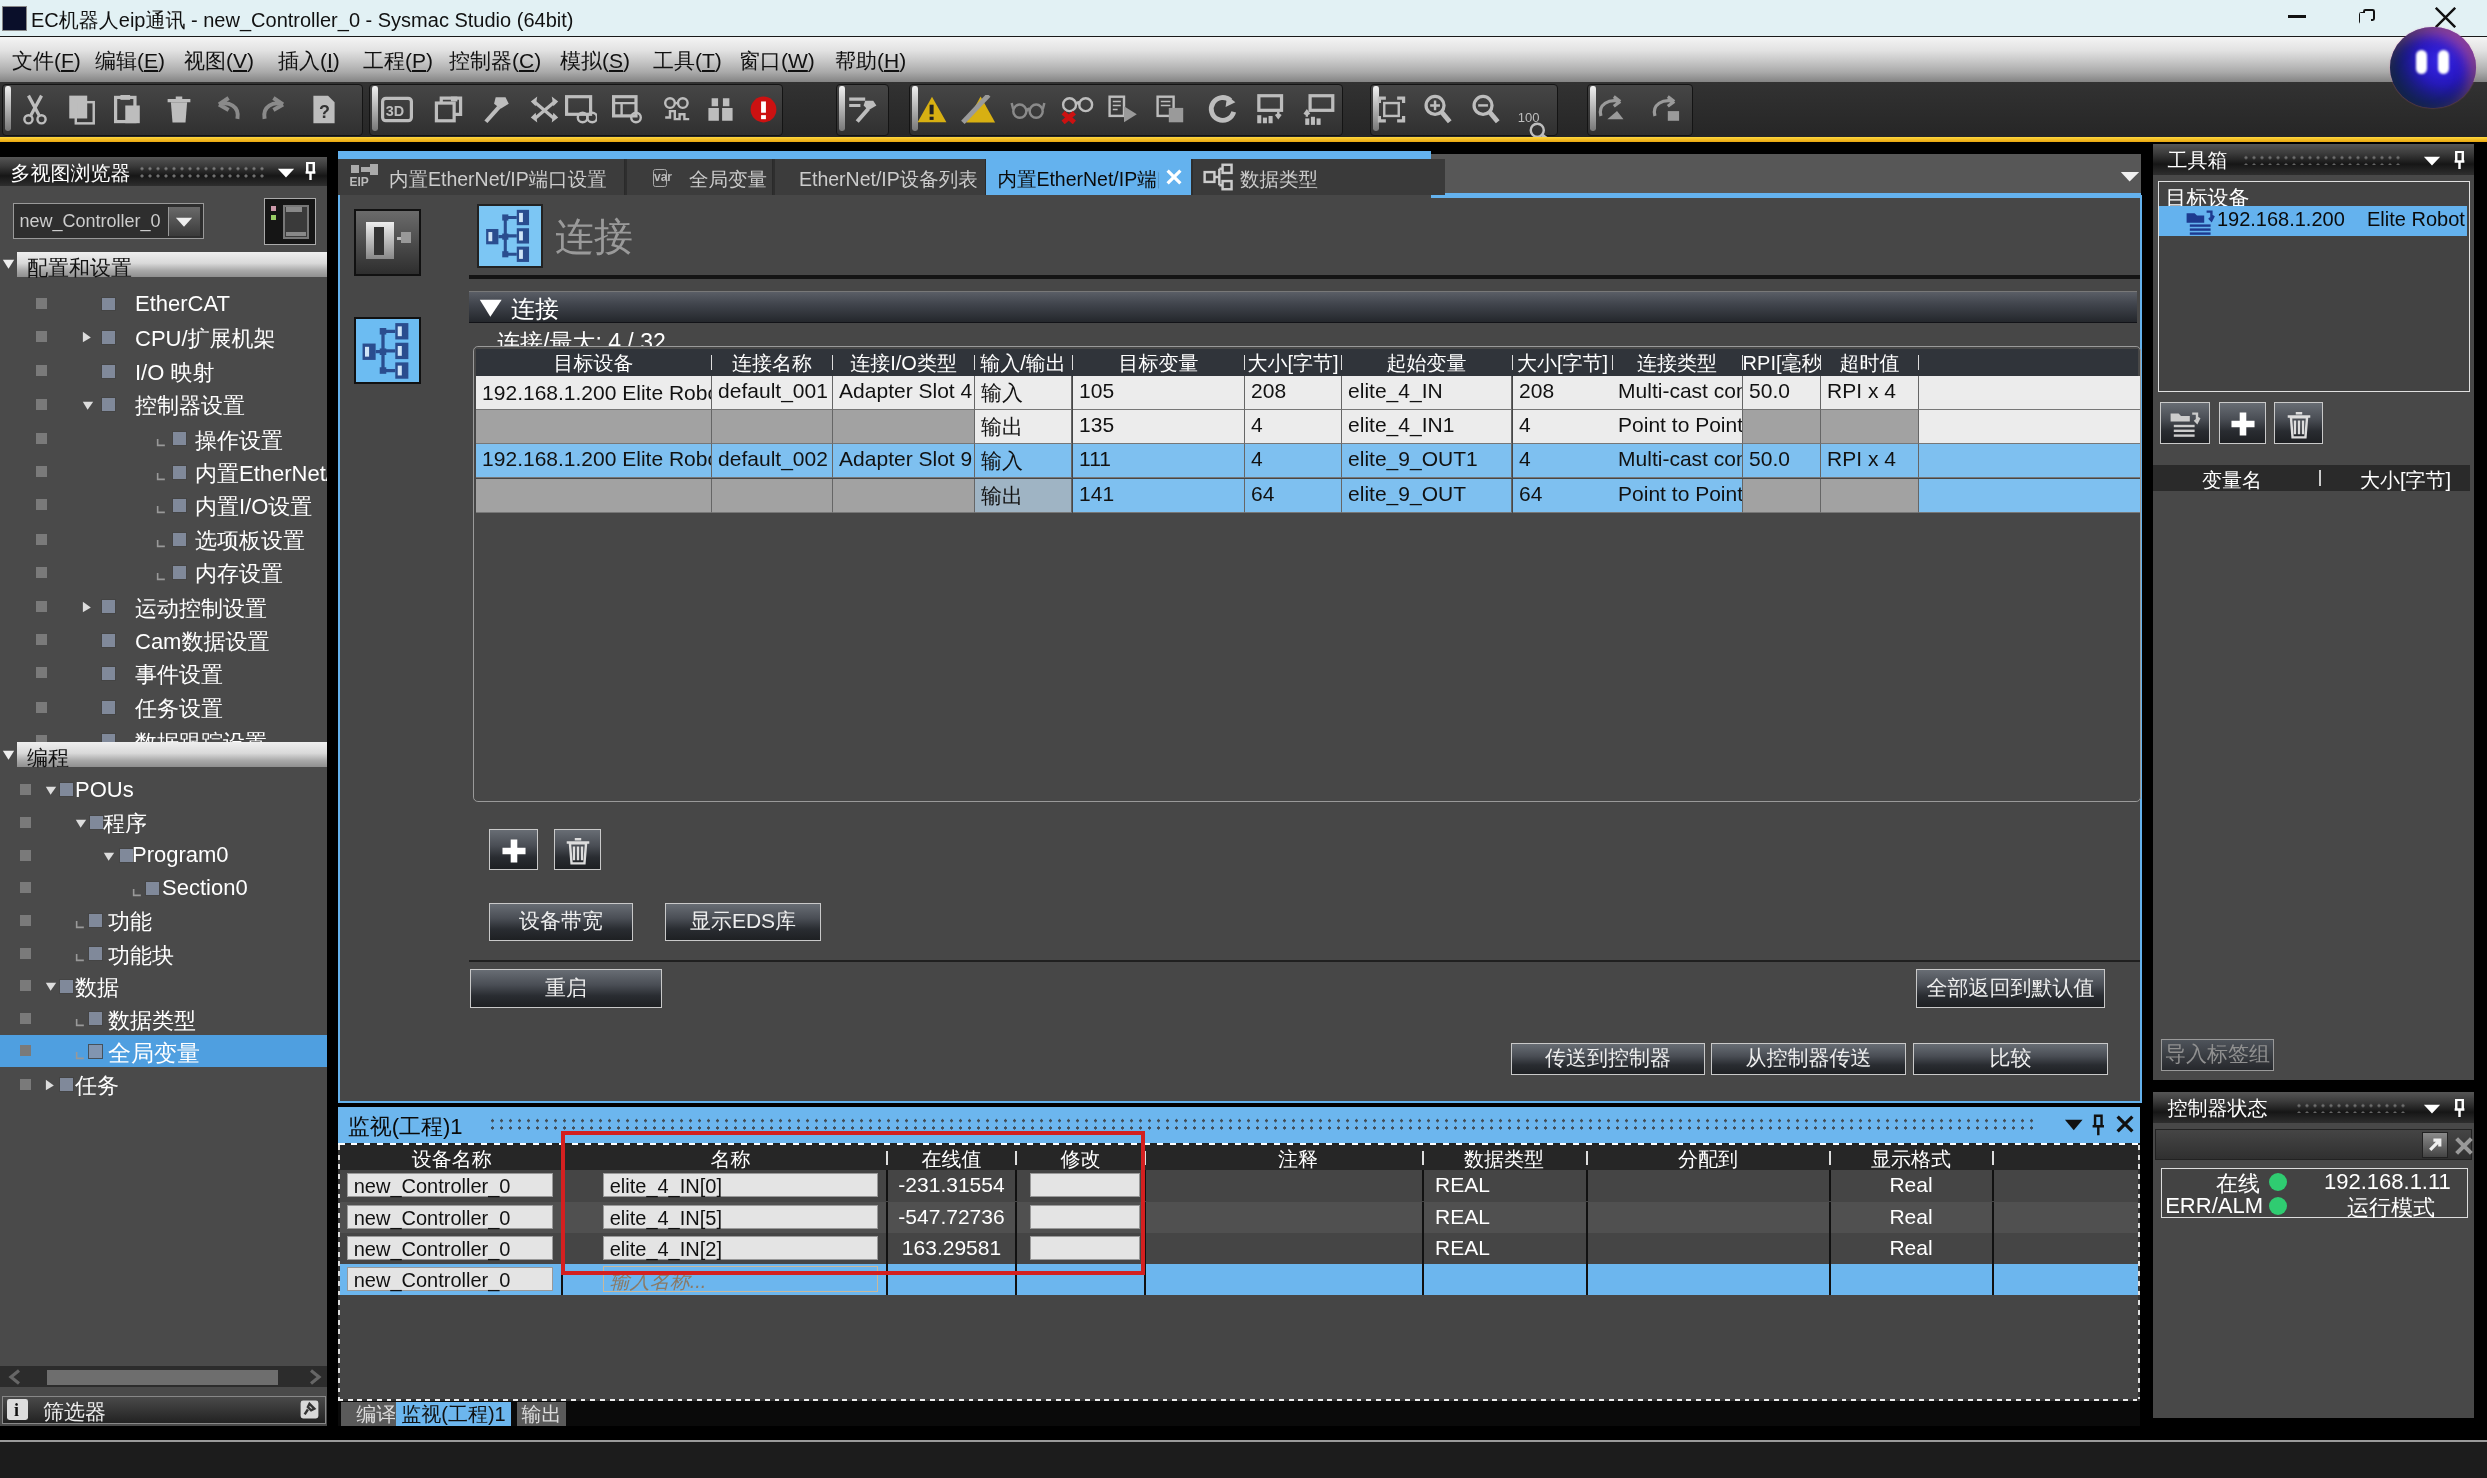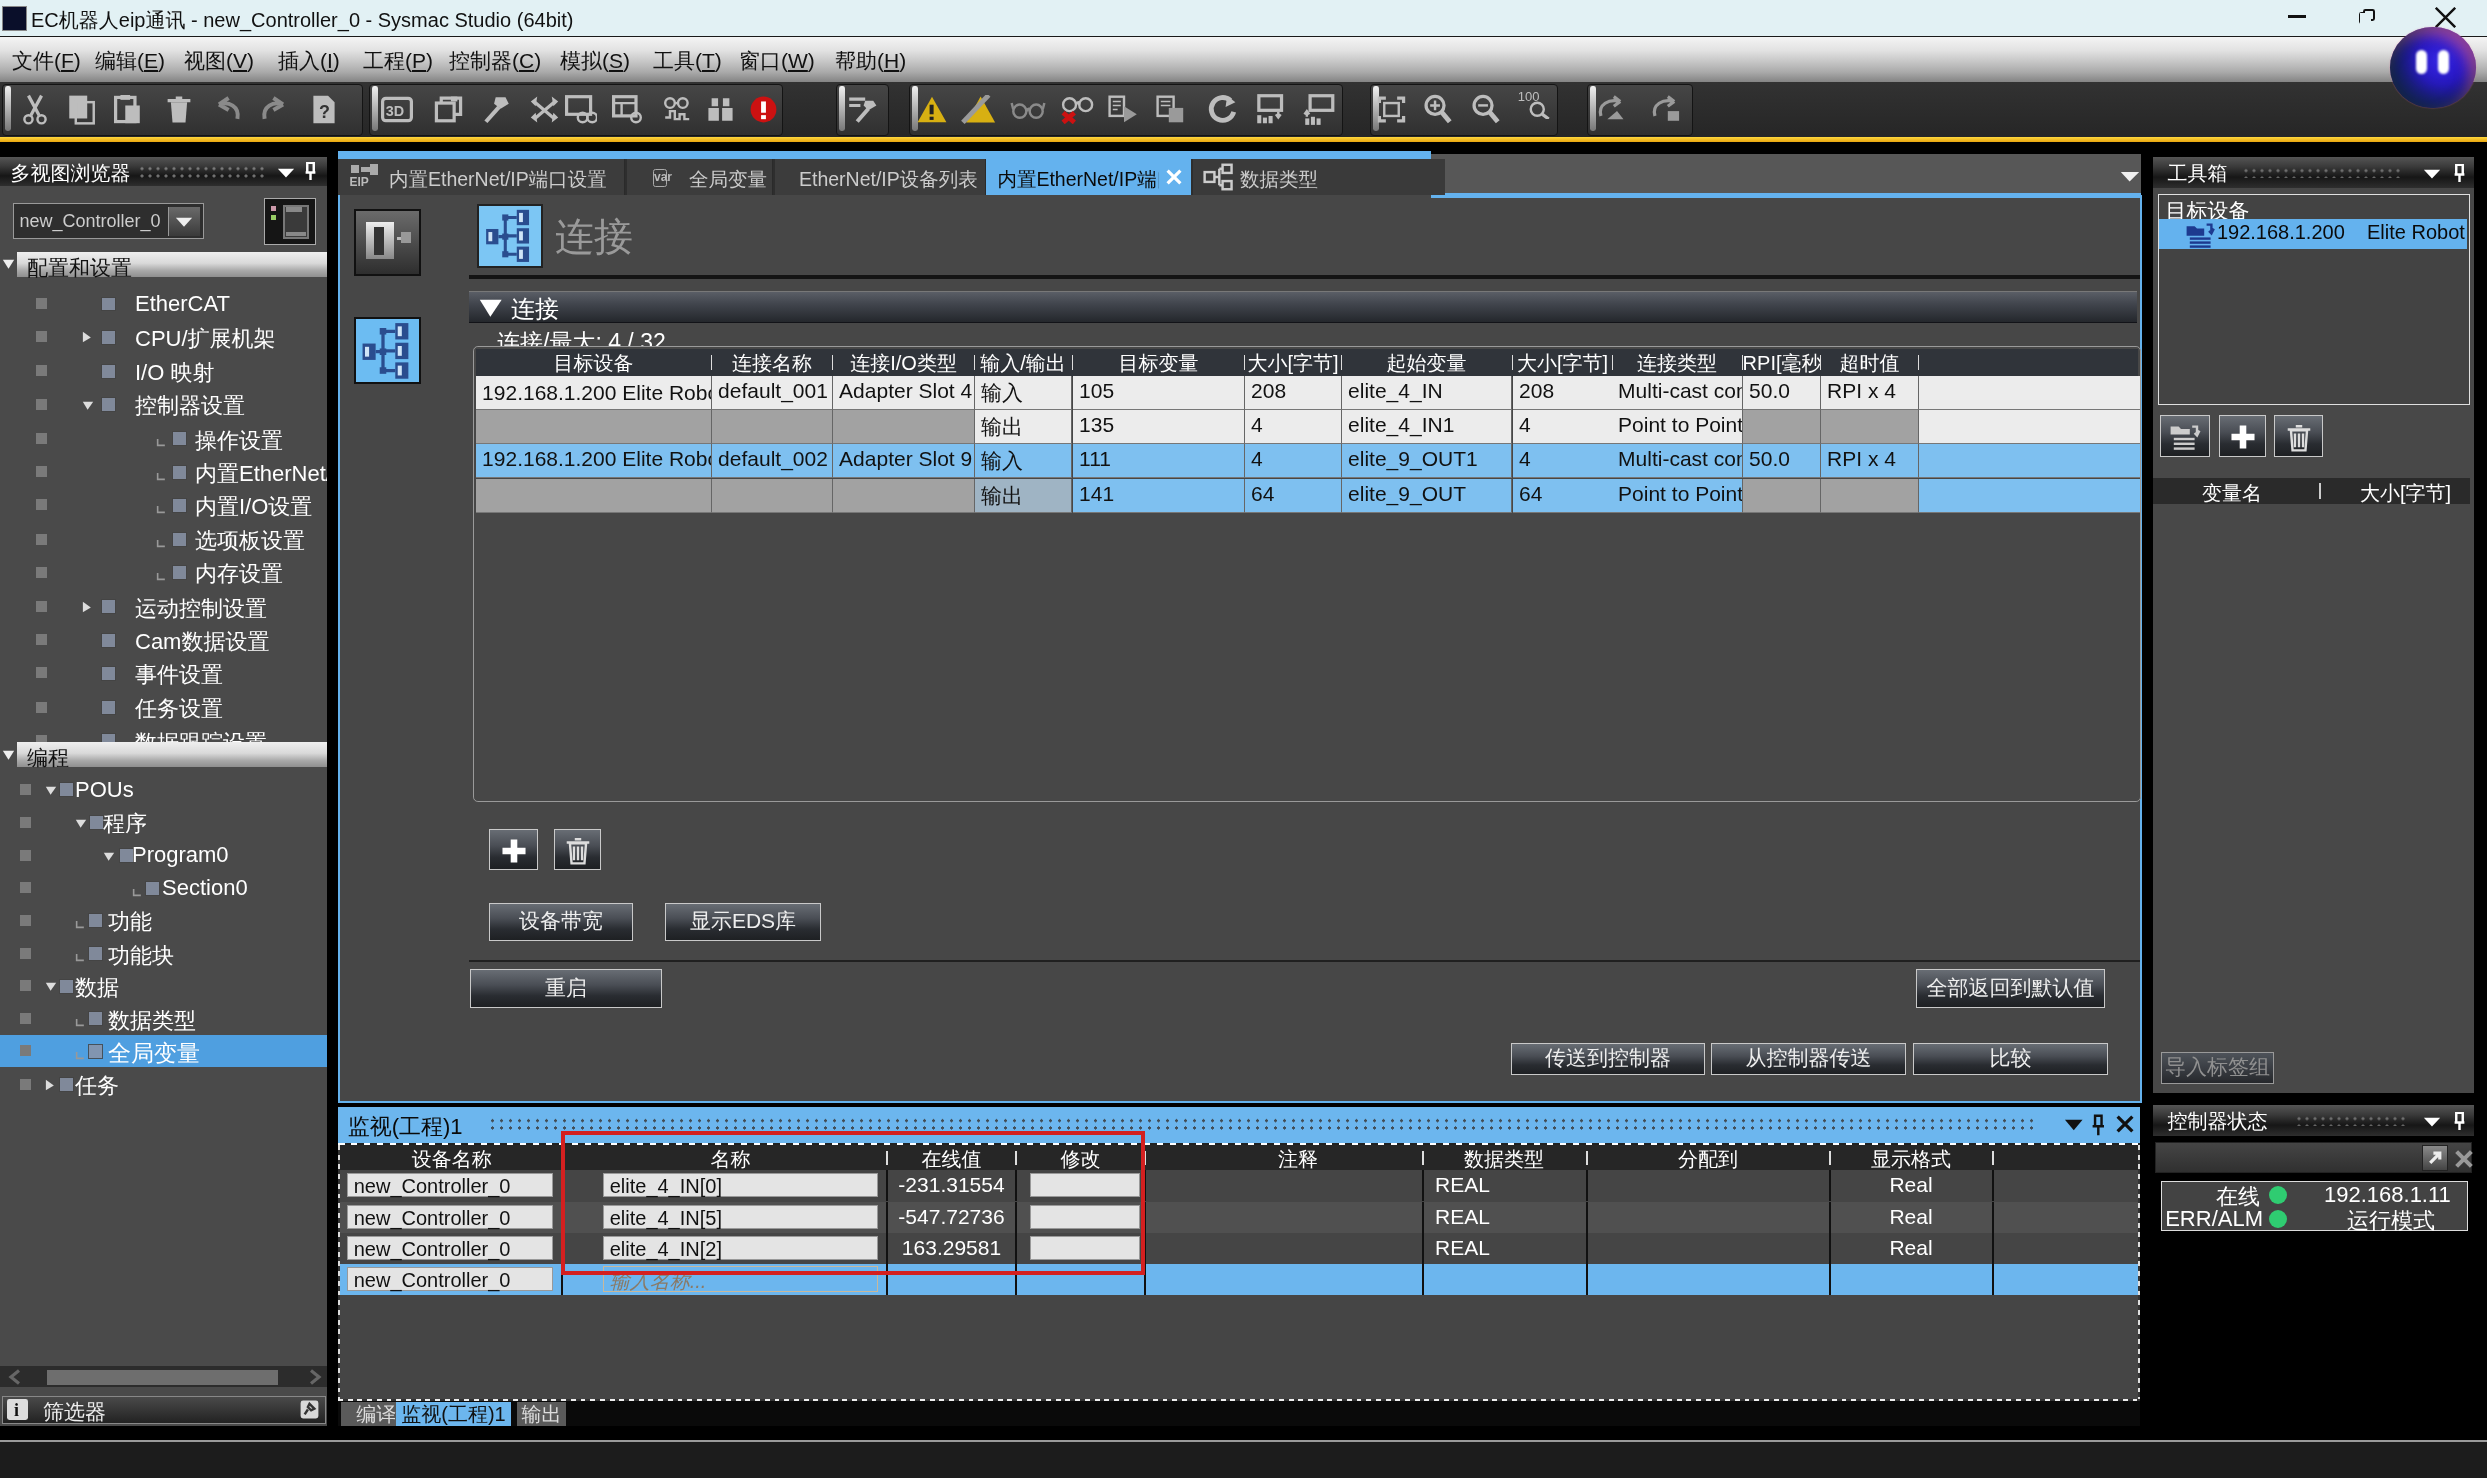--- a/index.html
+++ b/index.html
@@ -249,21 +249,21 @@
           <path d="M24 22 L34 34" stroke="#bdbdbd" stroke-width="6"></path>
         </svg>
       </div>
       <div class="abs" style="left: 1467px; top: 9.7px; width: 36px; height: 36px; display: flex; align-items: center; justify-content: center;">
         <svg width="31" height="31" viewBox="0 0 38 38">
           <circle cx="16" cy="14" r="11" stroke="#bdbdbd" stroke-width="4" fill="none"></circle>
           <path d="M10 14 H22" stroke="#bdbdbd" stroke-width="3"></path>
           <path d="M24 22 L34 34" stroke="#bdbdbd" stroke-width="6"></path>
         </svg>
       </div>
-      <div class="abs" style="left: 1516px; top: 6px; width: 36px; height: 36px; display: flex; align-items: flex-start; justify-content: center;">
+      <div class="abs" style="left: 1516px; top: 22px; width: 36px; height: 36px; display: flex; align-items: flex-end; justify-content: center;">
         <svg width="36" height="31" viewBox="0 0 44 38">
           <text x="2" y="16" font-size="16" fill="#bdbdbd">100</text>
           <circle cx="26" cy="26" r="8" stroke="#bdbdbd" stroke-width="3" fill="none"></circle>
           <path d="M32 32 L40 38" stroke="#bdbdbd" stroke-width="4"></path>
         </svg>
       </div>
       <div class="abs" style="left: 1587px; top: 1.6px; width: 106px; height: 52px; background: linear-gradient(rgb(70, 70, 70), rgb(48, 48, 48)); border: 1.6px solid rgb(20, 20, 20); border-radius: 4px;">
         <div class="abs" style="left: 1.6px; top: 1.6px; width: 6.5px; height: 45px; background: linear-gradient(rgb(240, 240, 240), rgb(119, 119, 119)); border-radius: 2.4px;"></div>
       </div>
       <div class="abs" style="left: 1595px; top: 9.7px; width: 36px; height: 36px; display: flex; align-items: center; justify-content: center;">
@@ -767,21 +767,21 @@
 
     <div class="abs" style="left:223px;top:24px;width:584px;height:144px;border:4px solid #d42020;z-index:30;"></div>
 
     <div class="abs" style="left:0;top:292px;width:1802px;height:1.6px;background:repeating-linear-gradient(90deg,#eee 0 4.9px,#333 4.9px 9.7px);"></div>
     <div class="abs" style="left:0;top:294px;width:1802px;height:25px;background:#0a0a0a;"></div>
     <div class="abs" style="left:3.2px;top:295px;width:70px;height:24px;background:#5a5a5a;color:#ddd;font-size:20px;text-align:center;line-height:24px;">编译</div>
     <div class="abs" style="left:58px;top:295px;width:115px;height:24px;background:#6cb6ee;color:#111;font-size:20px;text-align:center;line-height:24px;">监视(工程)1</div>
     <div class="abs" style="left:179px;top:295px;width:49px;height:24px;background:#5a5a5a;color:#ddd;font-size:20px;text-align:center;line-height:24px;">输出</div>
   </div>
 
-  <div class="abs" id="rightpanel" style="left:2153px;top:157px;width:321px;height:947px;background:#484848;padding-left:40px;">
+  <div class="abs" id="rightpanel" style="left:2153px;top:144px;width:321px;height:1274px;background:#484848;padding-left:40px;">
     <div class="abs hdrgrad" style="left:0;top:0;width:321px;height:31px;"></div>
     <div class="abs" style="left:14.6px;top:3.2px;font-size:20px;color:#fff;z-index:2;">工具箱</div>
     <div class="abs dots" style="left:89px;top:9.7px;width:162px;height:11.4px;opacity:.6;"></div>
     <svg class="abs" style="left:270px;top:11.4px;" width="18" height="11.4" viewBox="0 0 22 14">
         <path d="M1 2 L21 2 L11 13 Z" fill="#fff"></path>
       </svg>
     <svg class="abs" style="left:300px;top:6.5px;" width="13" height="19.5" viewBox="0 0 16 24">
         <path d="M4 1 H12 V13 H4 Z M2 13 H14 M8 13 V22" stroke="#fff" stroke-width="3" fill="none"></path>
       </svg>
 

